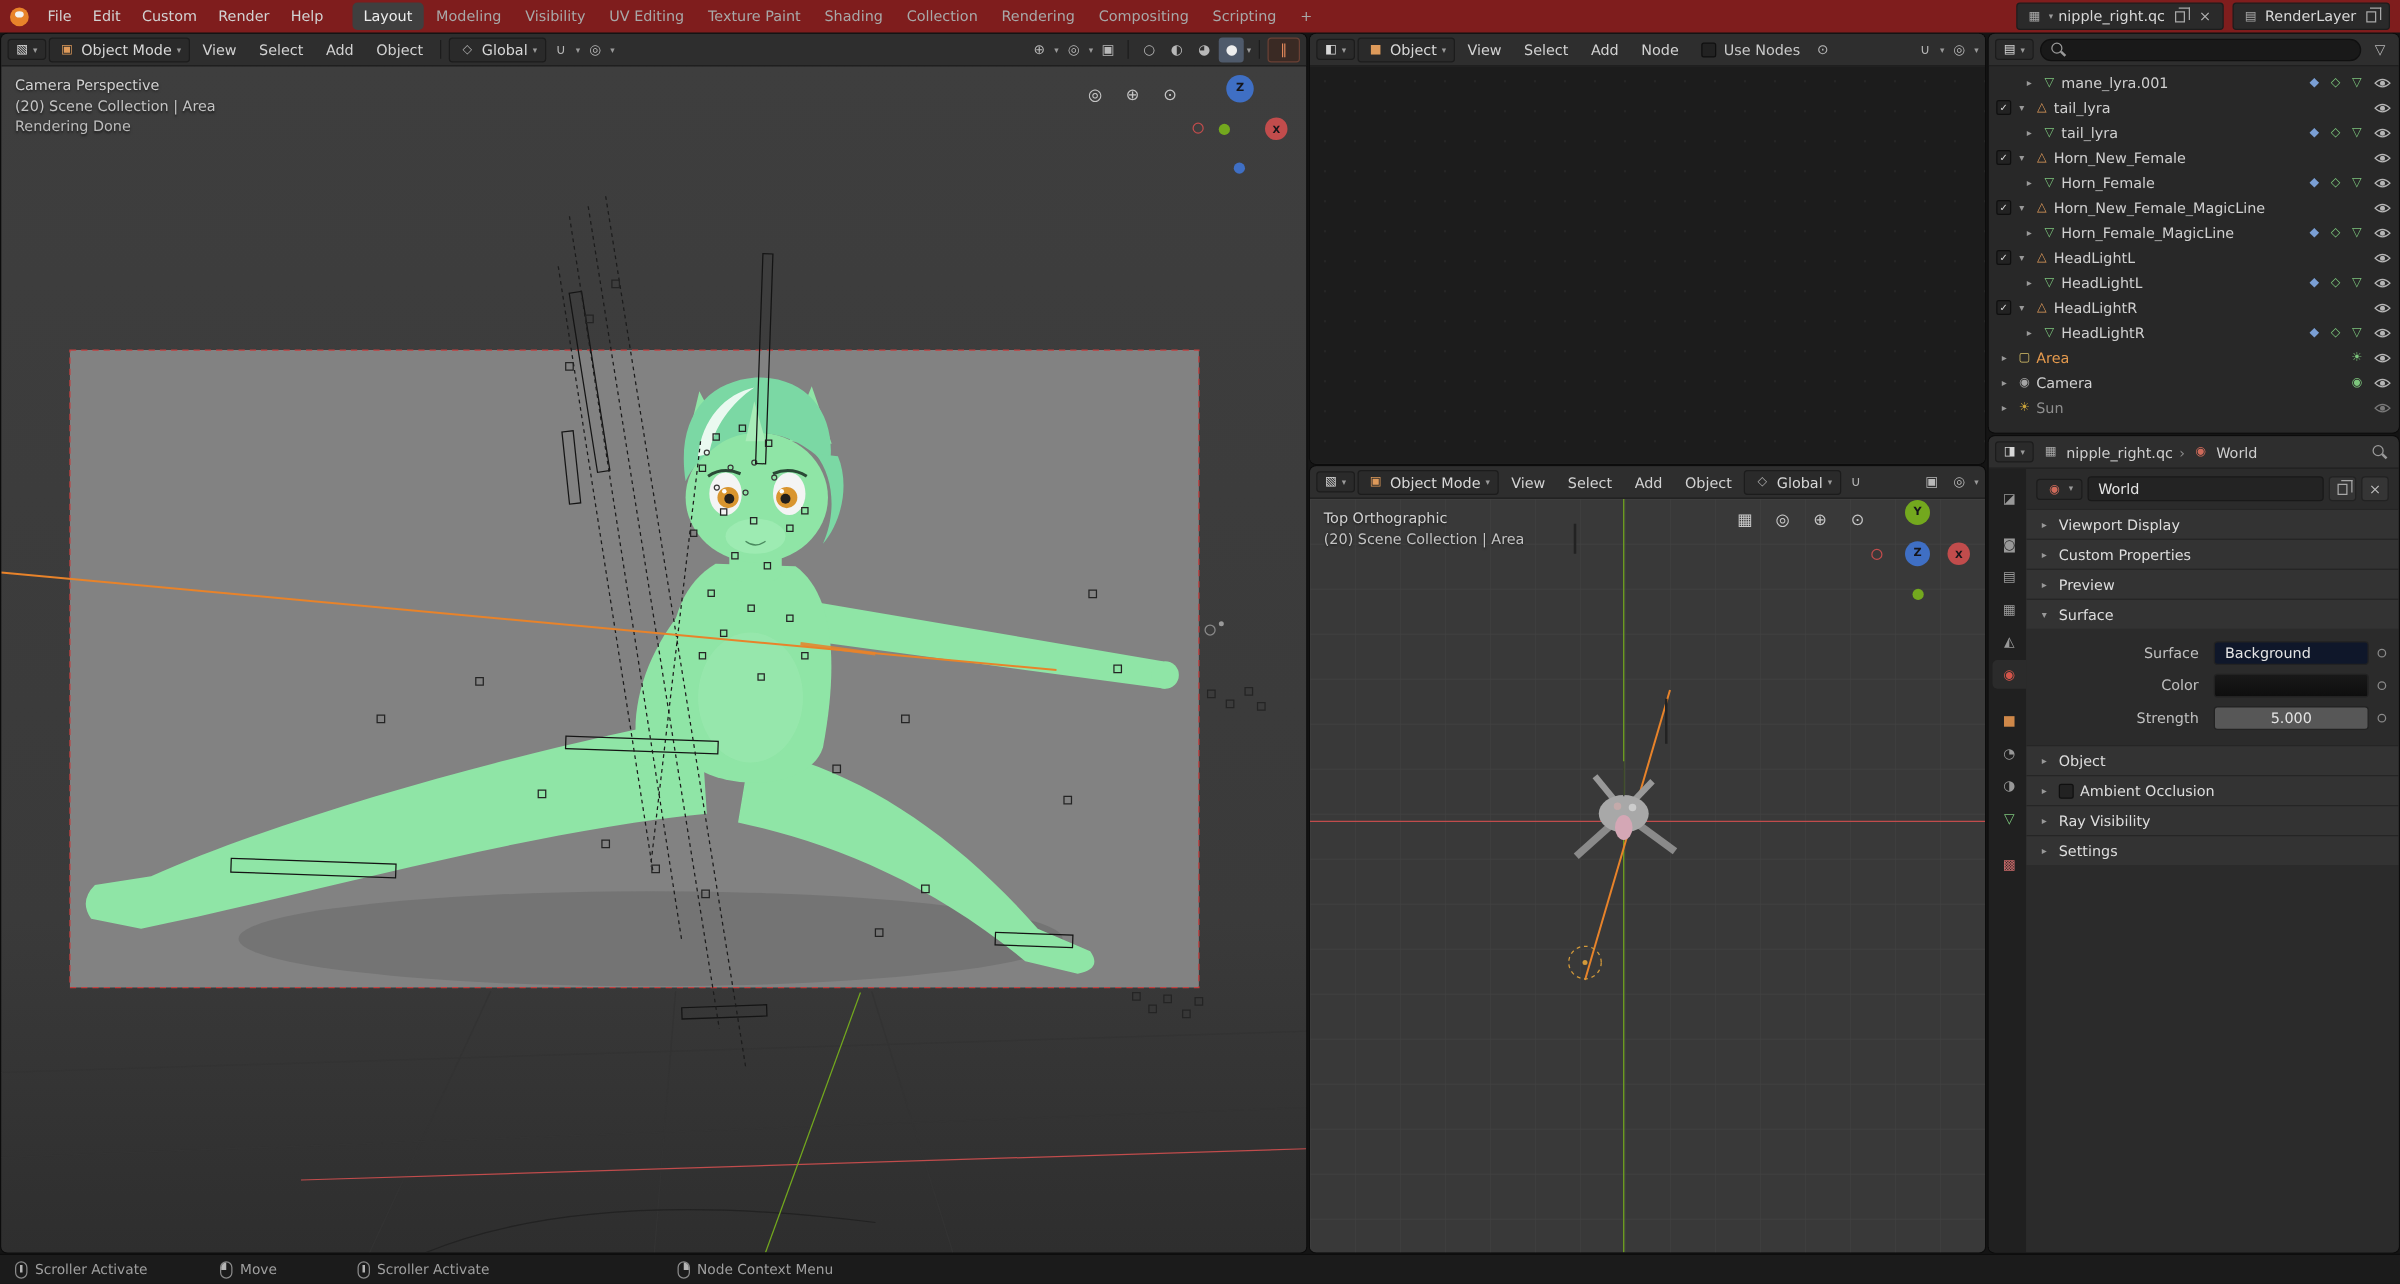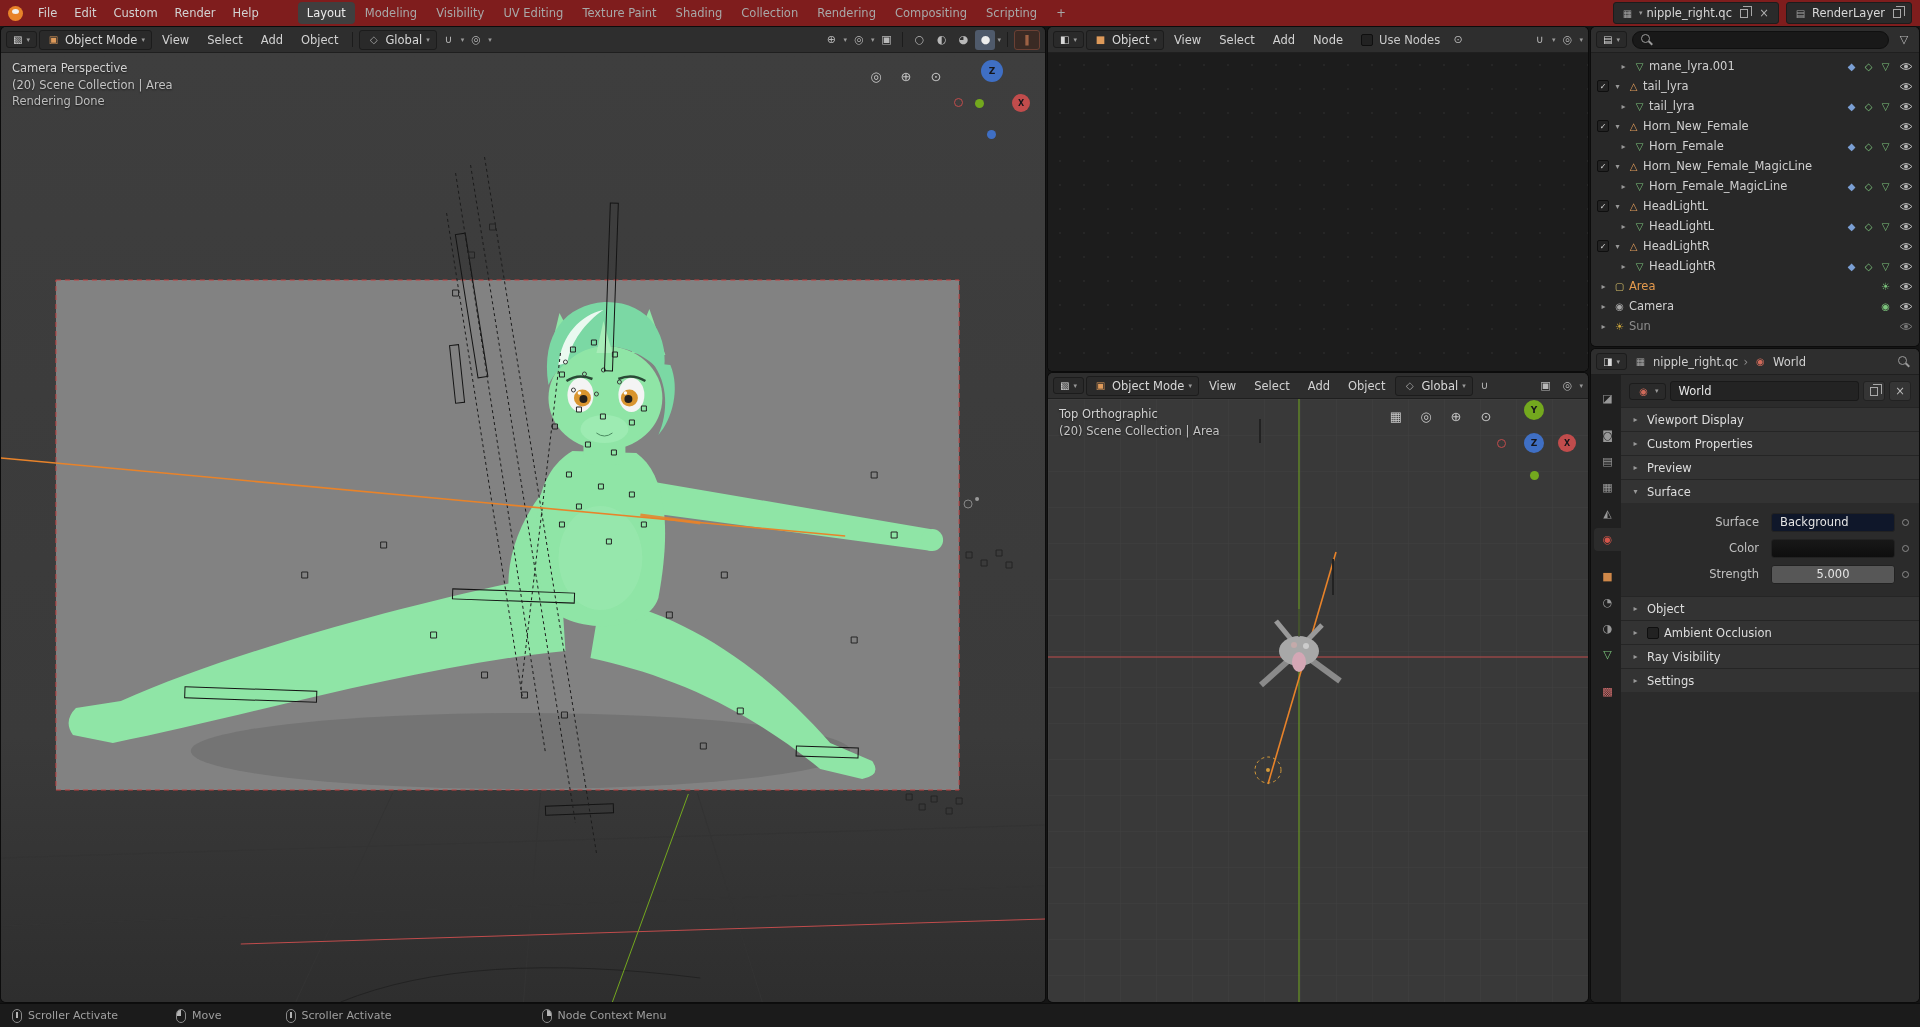--- a/index.html
+++ b/index.html
@@ -3,21 +3,21 @@
 <meta charset="utf-8">
 <style>
   *{margin:0;padding:0;box-sizing:border-box}
   html,body{width:1920px;height:1027px;overflow:hidden;background:#141414;font-family:"DejaVu Sans","Liberation Sans",sans-serif;font-size:11.5px;color:#c9c9c9;cursor:default;user-select:none}
   .grow{flex:1 1 auto}
   
   #topbar{position:absolute;left:0;top:0;width:1920px;height:26px;background:#7f1d1d;display:flex;align-items:center;padding:12px 8px;gap:1px;white-space:nowrap;z-index:5}
   .blogo{width:15px;height:15px;border-radius:50%;background:#e8832a;position:relative;margin-right:6px;flex-shrink:0}
   .blogo::after{content:"";position:absolute;left:4px;top:3px;width:7px;height:5px;border-radius:50%;background:#f2f2f2}
   .menu{padding:3px 8px;border-radius:3px;color:#d2d2d2}
-  .ws{display:flex;align-items:center;margin-left:30px;gap:1px}
+  .ws{display:flex;align-items:center;margin-left:14px;gap:1px}
   .ws-tab{padding:4px 9px;border-radius:4px;color:#a8a8a8}
   .ws-tab.active{background:#3f3f3f;color:#ececec}
   .dd{display:inline-flex;align-items:center;gap:4px;background:#2a2a2a;border:1px solid #1c1c1c;border-radius:3px;padding:2px 6px;color:#d8d8d8;white-space:nowrap;flex-shrink:0}
   .caret{font-size:7px;color:#9a9a9a;flex-shrink:0}
   .ibtn{min-width:20px;height:20px;display:inline-flex;align-items:center;justify-content:center;border-radius:3px;color:#b8b8b8;font-size:11px;flex-shrink:0}
   .ibtn.on{background:#4f5a6b;color:#eee}
   .sep{width:1px;height:15px;background:#1c1c1c;margin:0 4px;flex-shrink:0}
   .mini{width:16px;height:16px;display:inline-flex;align-items:center;justify-content:center;color:#b0b0b0;flex-shrink:0}
   .cpy{width:8px;height:9px;border:1px solid #a8a8a8;position:relative;display:inline-block}
   .cpy::before{content:"";position:absolute;left:2px;top:-4px;width:8px;height:9px;border:1px solid #a8a8a8;border-left:0;border-bottom:0}

